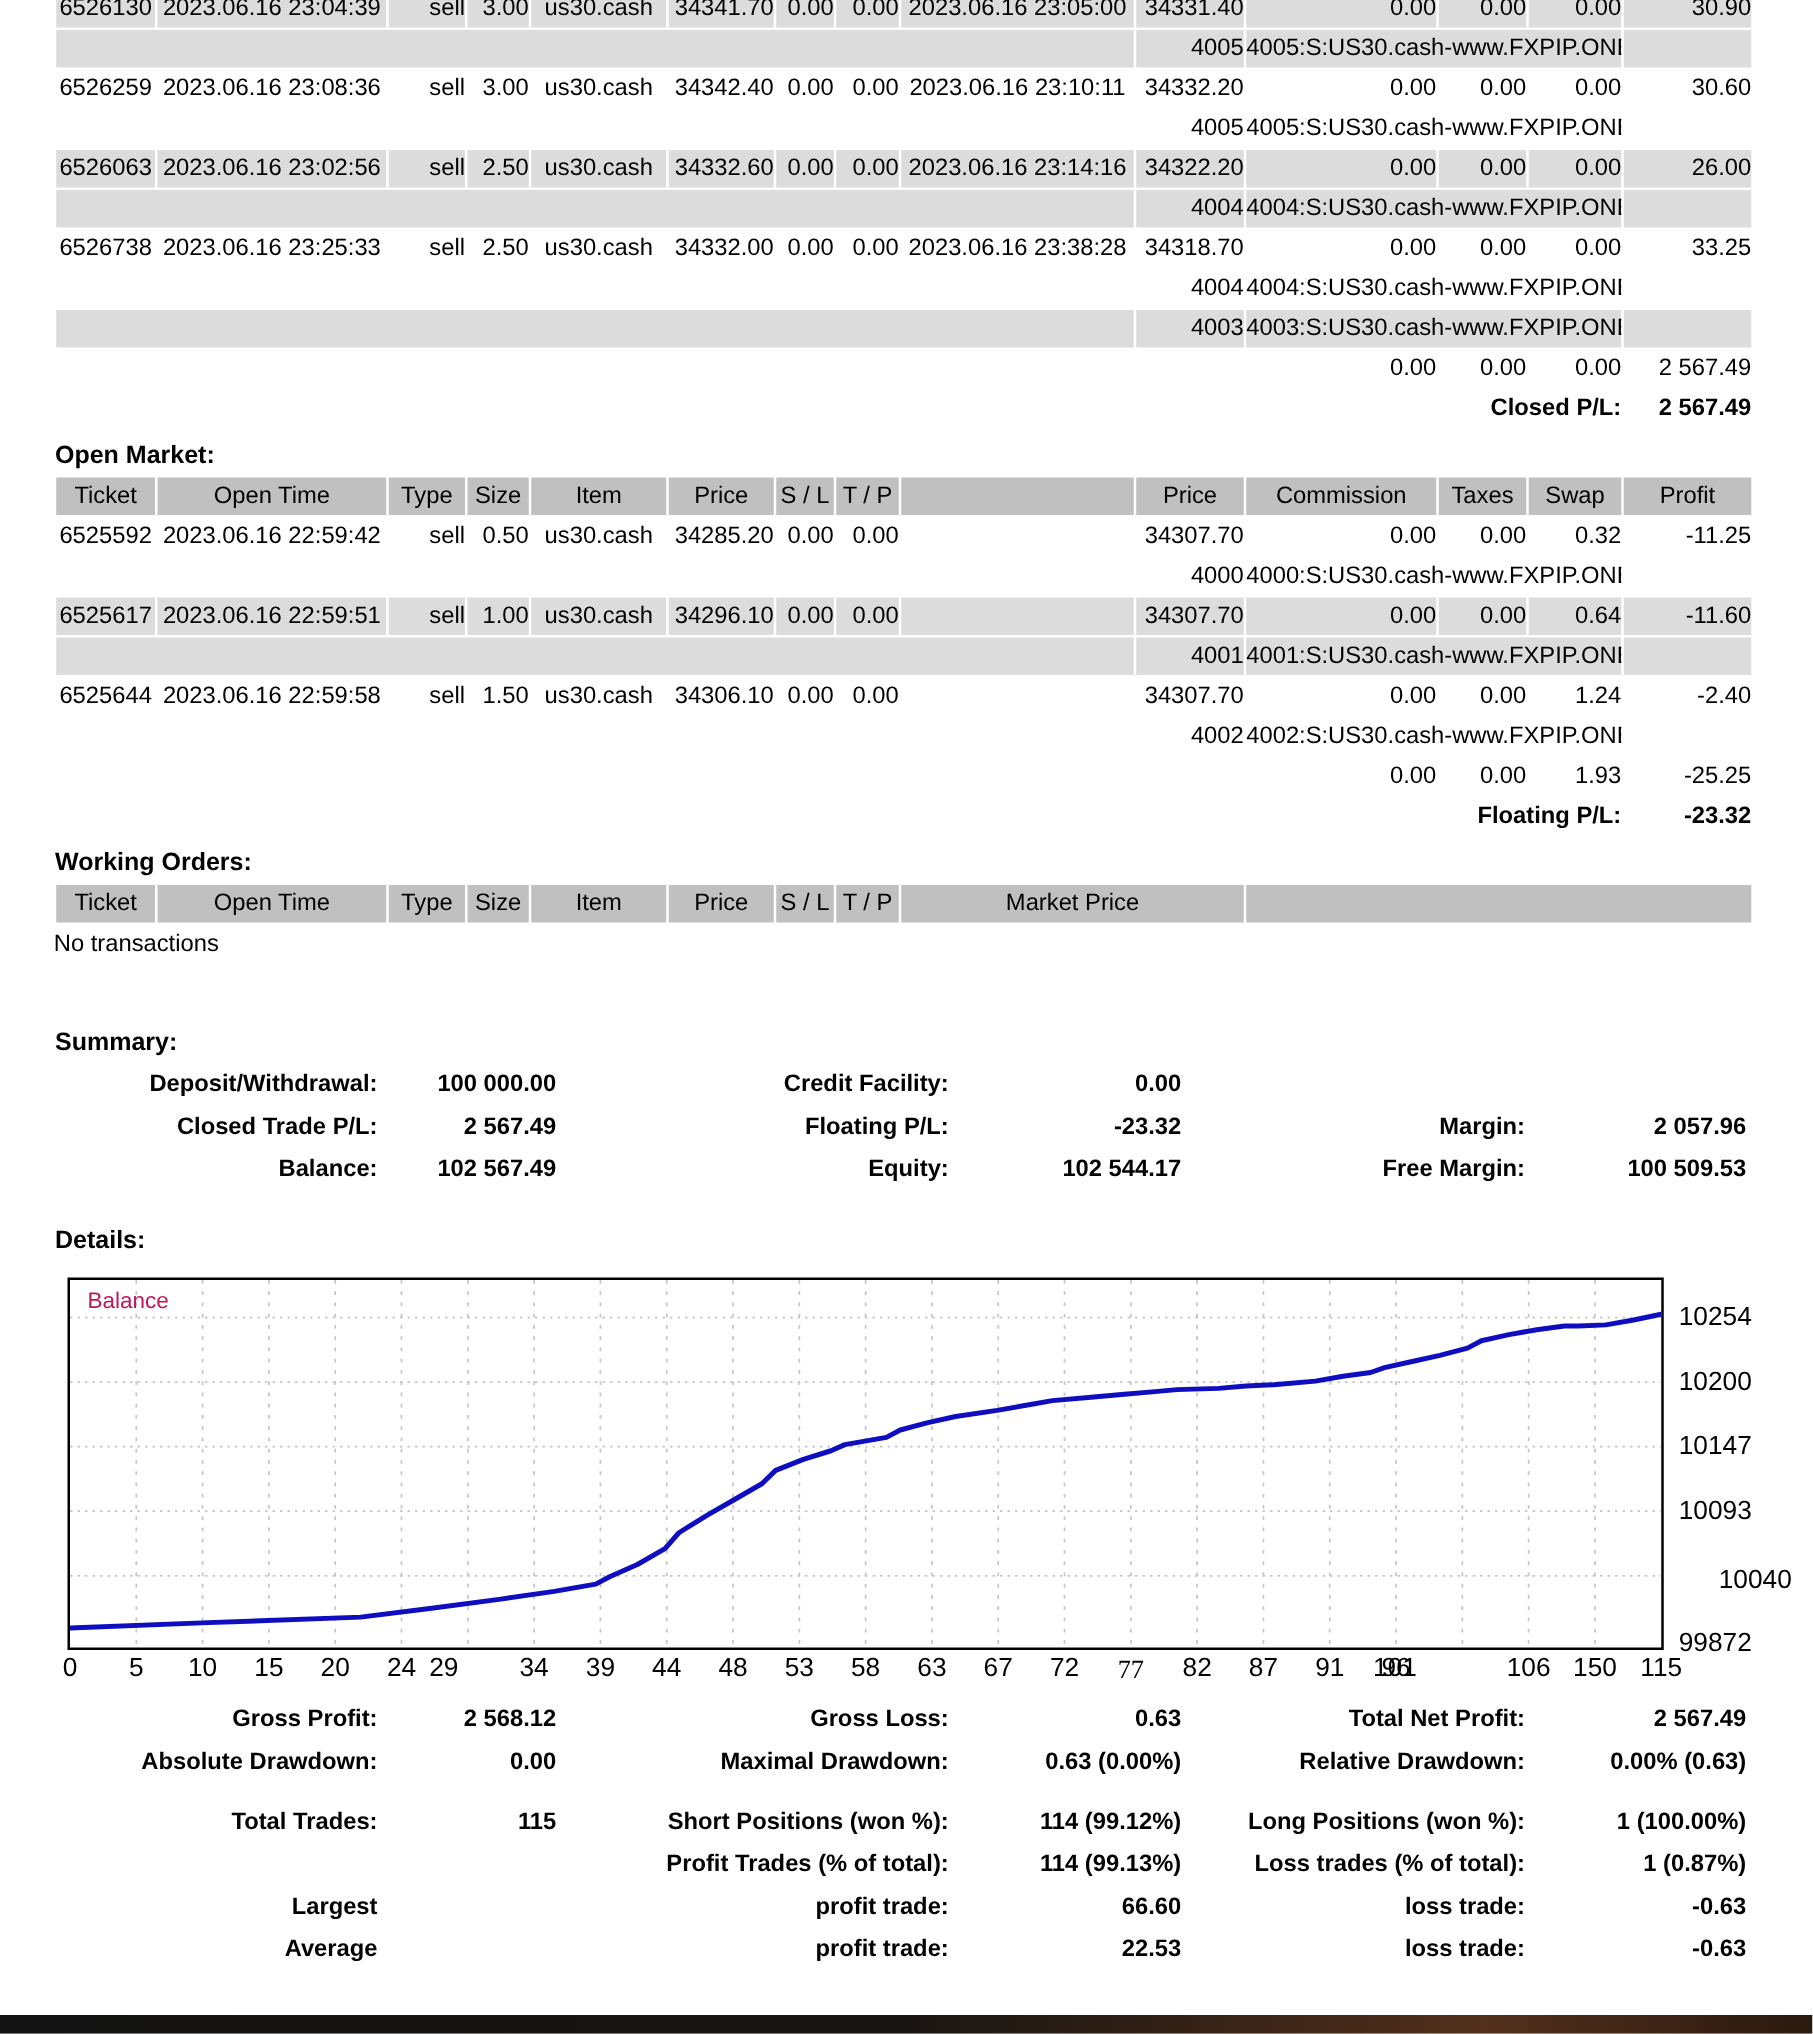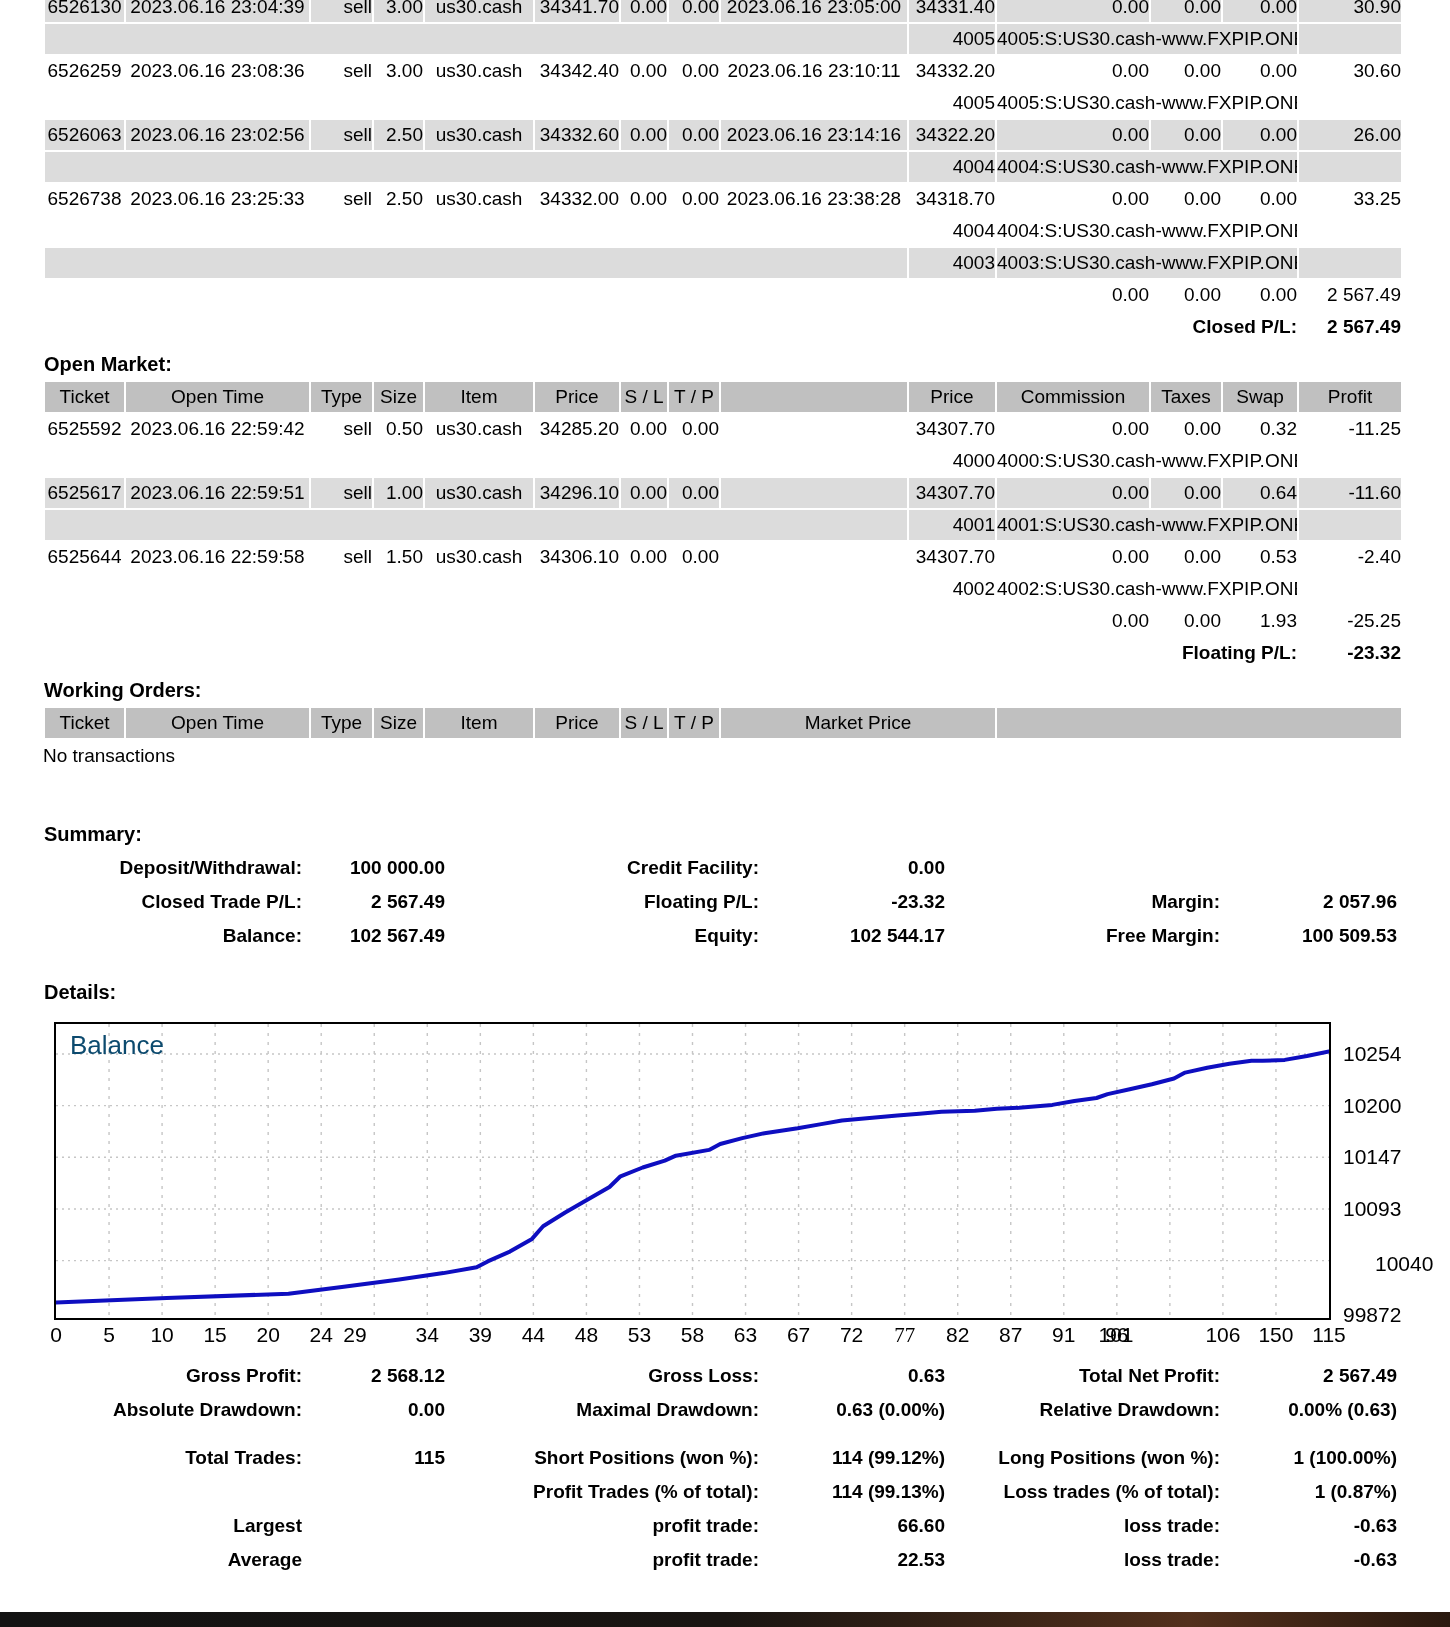--- a/index.html
+++ b/index.html
@@ -22,21 +22,21 @@
   .sec{font-weight:bold;font-size:20px;height:24px;line-height:24px;margin:8px 0 4px 1px}
   .notrans{width:1360px;text-align:left;font-size:19px;height:32px;line-height:32px}
   .gap42{height:42px}
   .gap18{height:18px}
   table.sum{border-collapse:separate;border-spacing:2px;table-layout:fixed;width:1360px;font-size:19px}
   table.sum td{height:32px;line-height:32px;font-weight:bold;text-align:right;padding:0 4px 0 0;white-space:nowrap;overflow:hidden}
   table.sum tr.spacer td{height:12px;line-height:12px}
   
   .chart-wrap{position:relative;height:336px;margin-top:18px;width:1430px}
   .chart-box{position:absolute;left:11px;top:0;width:1273px;height:294px;border:2px solid #000;background:#fff}
-  .balance-label{position:absolute;left:14px;top:6px;font-size:26px;color:#0c4a6e}
+  .balance-label{position:absolute;left:14px;top:6px;font-size:18px;color:#be185d}
   .ylabel{position:absolute;left:1300px;transform:translateY(-50%);font-size:21px;white-space:nowrap}
   .xlabel{position:absolute;top:301px;transform:translateX(-50%);font-size:21px;white-space:nowrap}
   .bottom-strip{position:absolute;left:0;top:1612px;width:1450px;height:15px;
     background:linear-gradient(90deg,#131313 0%,#191512 50%,#3c2517 70%,#53301c 82%,#2a190f 100%)}
 </style>
 </head>
 <body>
 
 <div class="main">
 
@@ -253,21 +253,21 @@
           <td class="r">sell</td>
           <td class="r">1.50</td>
           <td class="c">us30.cash</td>
           <td class="r">34306.10</td>
           <td class="r">0.00</td>
           <td class="r">0.00</td>
           <td class="c"></td>
           <td class="r">34307.70</td>
           <td class="r">0.00</td>
           <td class="r">0.00</td>
-          <td class="r">0.53</td>
+          <td class="r">1.24</td>
           <td class="r">-2.40</td>
         </tr>
         <tr class="white">
           <td colspan="9"></td>
           <td class="r">4002</td>
           <td colspan="3" class="c">4002:S:US30.cash-www.FXPIP.ONE</td>
           <td class="wbg"></td>
         </tr>
         <tr class="white">
           <td colspan="10"></td>

